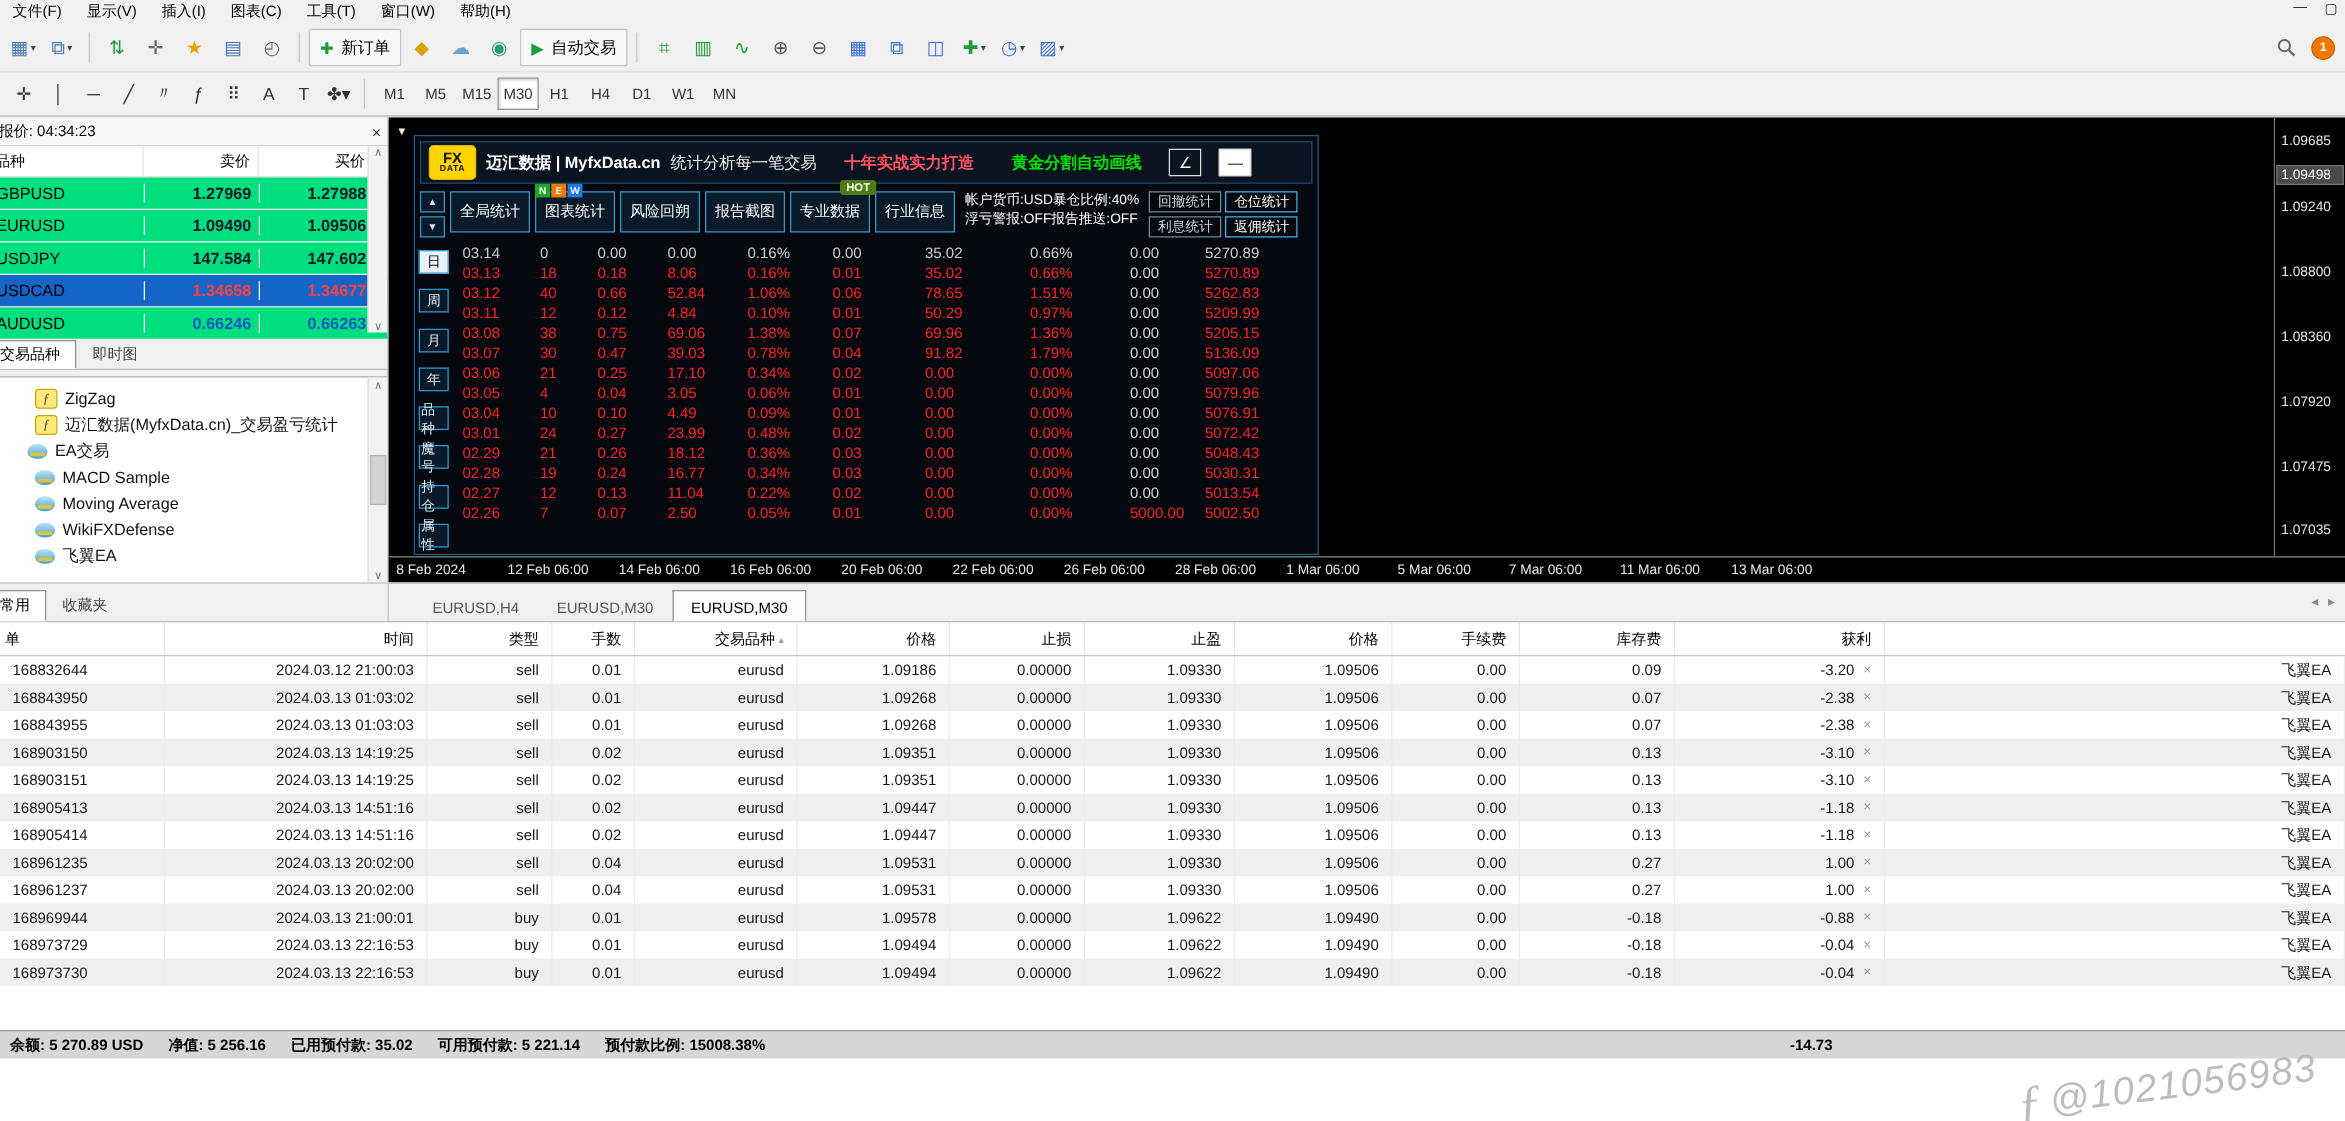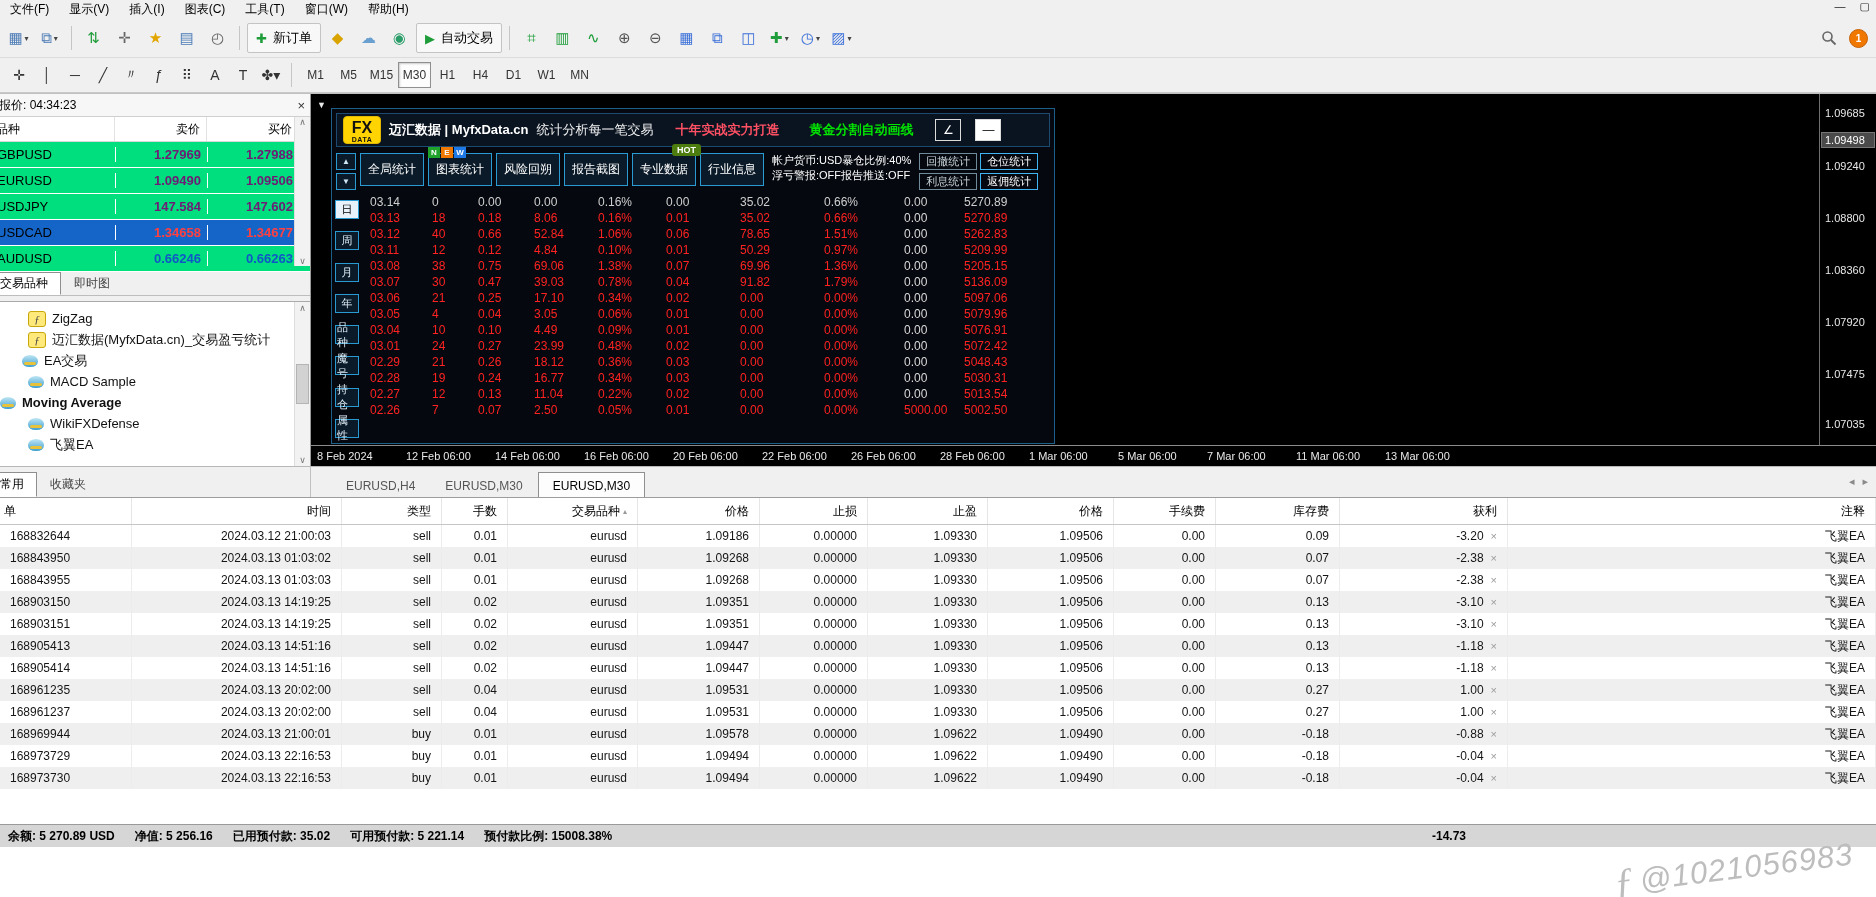--- a/index.html
+++ b/index.html
@@ -32,21 +32,21 @@
   #q-close{margin-left:auto;color:#333;font-size:13px;}
   #q-head{height:24px;background:#fff;display:flex;position:relative;border-bottom:1px solid #d8d8d8;}
   .qh{display:flex;align-items:center;font-size:12px;border-right:1px solid #e2e2e2;}
   .qh0{width:118px;padding-left:2px;margin-left:-6px;}
   .qh1,.qh2{width:85px;justify-content:flex-end;padding-right:6px;}
   #q-scroll{position:absolute;right:0;top:0;width:15px;height:150px;background:#f2f2f2;border-left:1px solid #ddd;
             display:flex;flex-direction:column;justify-content:space-between;align-items:center;color:#777;font-size:9px;z-index:4;height:149px;}
   #q-rows{position:relative;}
   .q-row{height:25px;background:#00df7d;display:flex;align-items:center;border-bottom:1px solid #fff;font-size:13px;}
   .q-sym{width:118px;padding-left:2px;margin-left:-5px;color:#000;}
-  .q-bid,.q-ask{width:85px;text-align:right;padding-right:6px;font-weight:bold;color:#701a75;border-left:1px solid #fff;}
+  .q-bid,.q-ask{width:85px;text-align:right;padding-right:6px;font-weight:bold;color:#0f172a;border-left:1px solid #fff;}
   .q-row.sel{background:#1565c8;}
   .q-row.sel .q-bid,.q-row.sel .q-ask{color:#ff4040;}
   .q-row.down .q-bid,.q-row.down .q-ask{color:#1057c8;}
   #sym-tabs{height:23px;display:flex;align-items:flex-end;background:#f0f0f0;border-bottom:1px solid #bdbdbd;padding-left:0;}
   .stab{padding:2px 12px;font-size:12px;color:#444;border:1px solid transparent;}
   .stab.active{background:#fff;border:1px solid #8f8f8f;border-bottom-color:#fff;margin-left:-13px;color:#000;}
   #nav-panel{flex:1;background:#fff;margin-top:5px;border-top:1px solid #aaa;position:relative;overflow:hidden;}
   .nav-item{height:21px;display:flex;align-items:center;gap:6px;font-size:13px;color:#111;white-space:nowrap;overflow:hidden;}
   .icon-f{flex:0 0 16px;height:14px;background:#ffe97a;border:1px solid #c9a70b;border-radius:3px;
           font-family:"Liberation Serif",serif;font-style:italic;font-size:11px;display:flex;align-items:center;justify-content:center;color:#444;}
@@ -60,21 +60,21 @@
   #shift-marker{position:absolute;left:6px;top:6px;color:#e8e8e8;font-size:9px;}
   #pricescale{position:absolute;top:0;bottom:20px;right:0;width:56px;border-left:1px solid #6f6f6f;}
   .pricelbl{position:absolute;left:5px;color:#e8e8e8;font-size:11px;}
   #curprice{position:absolute;left:1px;right:1px;background:#4a4a4a;color:#fff;font-size:11px;padding:1px 3px;border:1px solid #777;}
   #dateaxis{position:absolute;left:0;right:0;bottom:0;height:20px;border-top:1px solid #8a8a8a;background:#000;}
   .datelbl{position:absolute;top:4px;color:#e8e8e8;font-size:11px;white-space:nowrap;}
   
   #eapanel{position:absolute;left:20px;top:14px;width:722px;height:334px;background:#05090f;border:1px solid #1c5f8a;overflow:hidden;}
   #ea-titlebar{height:32px;margin:4px 4px 2px 4px;border:1px solid #1c4a70;background:#0a1420;display:flex;align-items:center;gap:8px;padding:0 6px;white-space:nowrap;overflow:hidden;}
   #fx-logo{flex:0 0 36px;height:26px;background:#ffd400;border:1px solid #e0b800;border-radius:4px;text-align:center;color:#111;line-height:1;}
-  #fx-logo .l1{font-size:16px;font-weight:bold;margin-top:3px;}
+  #fx-logo .l1{font-size:12px;font-weight:bold;margin-top:3px;}
   #fx-logo .l2{font-size:7px;font-weight:bold;letter-spacing:.5px;}
   #ea-title-bold{color:#fff;font-size:13px;font-weight:bold;}
   #ea-title-rest{color:#f0f0f0;font-size:13px;}
   #ea-red{color:#ff5064;font-size:13px;font-weight:bold;margin-left:14px;}
   #ea-green{color:#00e400;font-size:13px;font-weight:bold;margin-left:22px;text-align:center;}
   .ea-winbtn{margin-left:14px;width:24px;height:20px;border:1px solid #dcdcdc;background:#0a1420;color:#fff;
              display:flex;align-items:center;justify-content:center;font-size:12px;flex:0 0 24px;}
   .ea-winbtn.lite{background:#fff;color:#111;margin-left:6px;}
   #ea-toolrow{display:flex;align-items:flex-start;margin:6px 4px 2px 4px;gap:4px;position:relative;}
   #ea-updown{display:flex;flex-direction:column;gap:3px;}
@@ -320,21 +320,21 @@
             <span>迈汇数据(MyfxData.cn)_交易盈亏统计</span>
           </div>
           <div class="nav-item" style="padding-left: 22px;">
             <span class="icon-hat"></span>
             <span>EA交易</span>
           </div>
           <div class="nav-item" style="padding-left: 28px;">
             <span class="icon-hat"></span>
             <span>MACD Sample</span>
           </div>
-          <div class="nav-item" style=" font-weight: bold;">
+          <div class="nav-item" style="padding-left: 28px;">
             <span class="icon-hat"></span>
             <span>Moving Average</span>
           </div>
           <div class="nav-item" style="padding-left: 28px;">
             <span class="icon-hat"></span>
             <span>WikiFXDefense</span>
           </div>
           <div class="nav-item" style="padding-left: 28px;">
             <span class="icon-hat"></span>
             <span>飞翼EA</span>
@@ -631,21 +631,20 @@
       <div>类型</div>
       <div>手数</div>
       <div>交易品种<span class="sort-icon">▴</span></div>
       <div>价格</div>
       <div>止损</div>
       <div>止盈</div>
       <div>价格</div>
       <div>手续费</div>
       <div>库存费</div>
       <div>获利</div>
-      <div>注释</div>
     </div>
   <div id="t-body">
       <div class="t-row t-grid">
         <div>168832644</div>
         <div>2024.03.12 21:00:03</div>
         <div>sell</div>
         <div>0.01</div>
         <div>eurusd</div>
         <div>1.09186</div>
         <div>0.00000</div>

